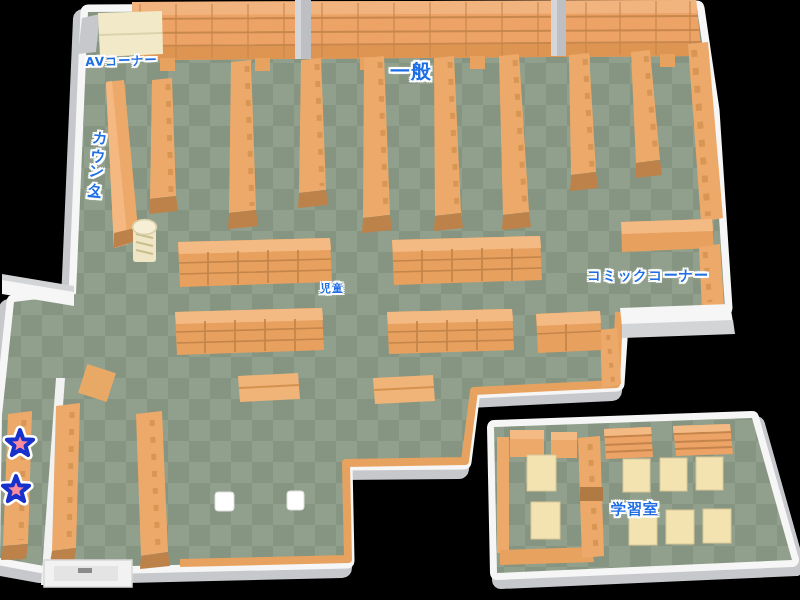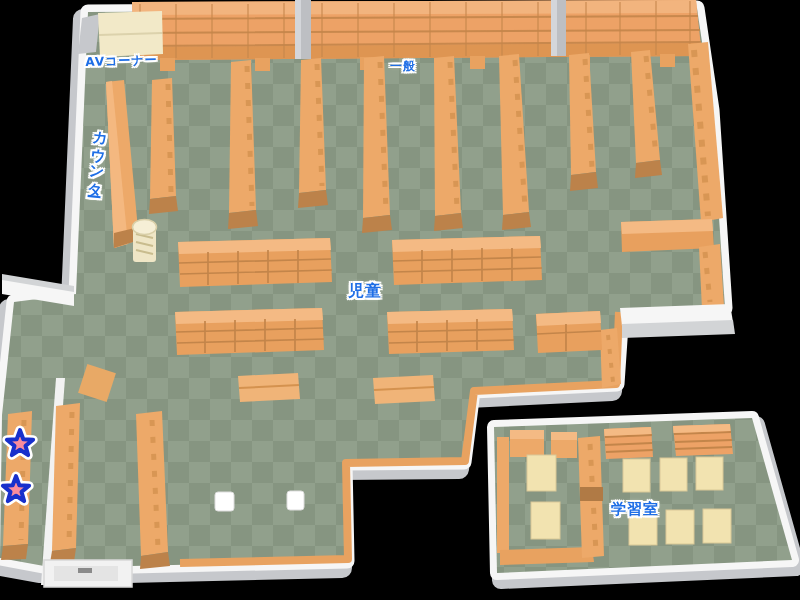--- a/index.html
+++ b/index.html
@@ -12,24 +12,24 @@
     font-weight:bold;
     white-space:nowrap;
     letter-spacing:1px;
     text-shadow:
       -2px -2px 0 #fff, 2px -2px 0 #fff, -2px 2px 0 #fff, 2px 2px 0 #fff,
       -2px 0 0 #fff, 2px 0 0 #fff, 0 -2px 0 #fff, 0 2px 0 #fff,
       0 0 4px #fff;
     transform-origin:left top;
   }
   .lbl-av{left:85px;top:54px;font-size:12px;transform:rotate(-2deg);}
-  .lbl-general{left:390px;top:58px;font-size:12px;}
+  .lbl-general{left:390px;top:58px;font-size:20px;}
   .lbl-counter{left:92px;top:120px;font-size:15px;writing-mode:vertical-rl;
                text-orientation:upright;transform:rotate(6deg);letter-spacing:0;}
-  .lbl-children{left:348px;top:281px;font-size:16px;}
+  .lbl-children{left:320px;top:281px;font-size:11px;}
   .lbl-comic{left:587px;top:267px;font-size:14px;}
   .lbl-study{left:611px;top:500px;font-size:15px;}
 </style>
 </head>
 <body>
 
 <div id="stage">
 
 <svg width="800" height="600" viewBox="0 0 800 600">
   <defs>
@@ -287,14 +287,15 @@
       <rect x="666" y="510" width="28" height="34"></rect>
       <rect x="703" y="509" width="28" height="34"></rect>
     </g>
   </g>
 </svg>
 
   <div class="map-label lbl-av">AVコーナー</div>
   <div class="map-label lbl-general">一般</div>
   <div class="map-label lbl-counter">カウンター</div>
   <div class="map-label lbl-children">児童</div>
+  <div class="map-label lbl-comic">コミックコーナー</div>
   <div class="map-label lbl-study">学習室</div>
 </div>
 
 </body></html>

